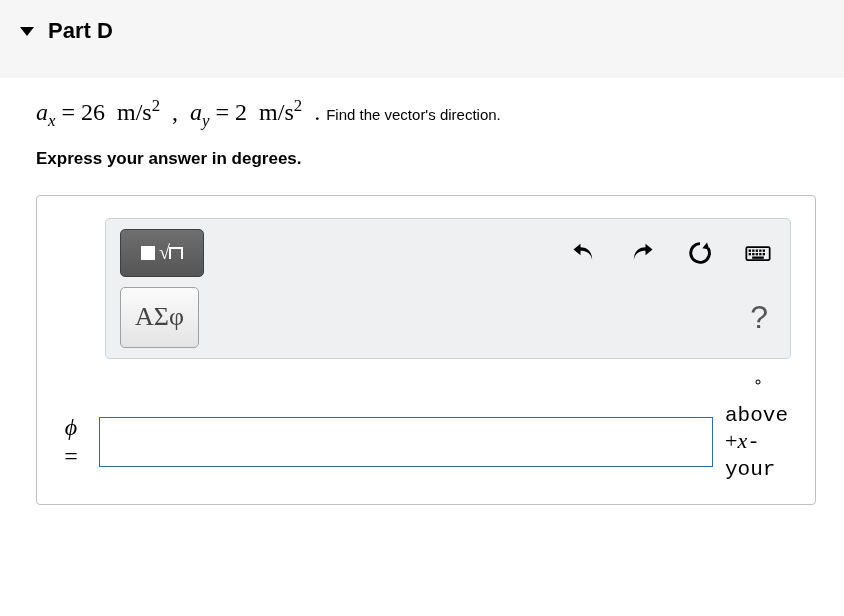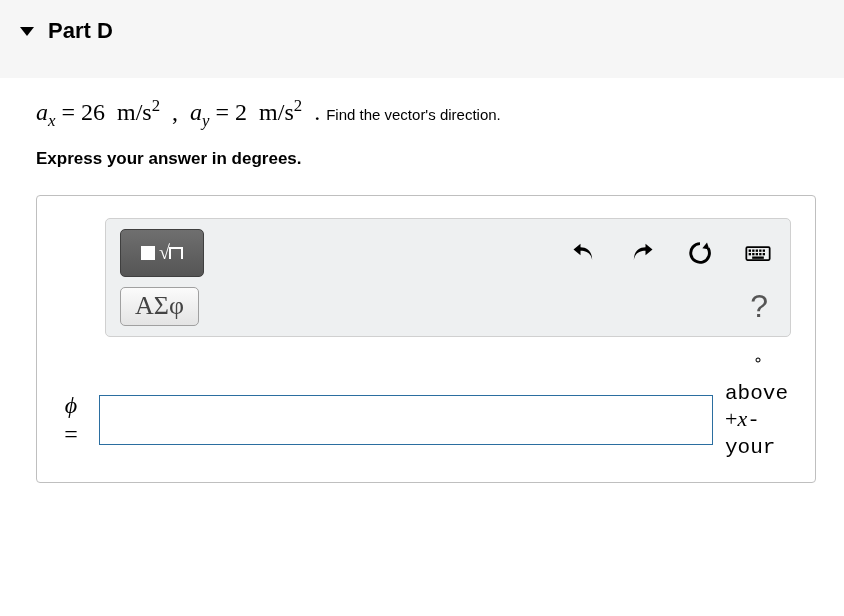--- a/index.html
+++ b/index.html
@@ -91,21 +91,21 @@
     width: 36px; height: 36px;
     display: flex; align-items: center; justify-content: center;
     cursor: pointer;
     color: #000;
   }
   .ico-btn svg { width: 28px; height: 28px; }
   .toolbar-row2 {
     display: flex; align-items: center; justify-content: space-between;
   }
   .btn-greek {
-    height: 39px;
+    height: 61px;
     padding: 0 14px;
     background: linear-gradient(#fbfbfb, #e4e4e4);
     border: 1px solid #a0a0a0;
     border-radius: 5px;
     font-family: "Times New Roman", serif;
     font-size: 26px;
     color: #444;
     display: flex; align-items: center; justify-content: center;
     cursor: pointer;
   }

